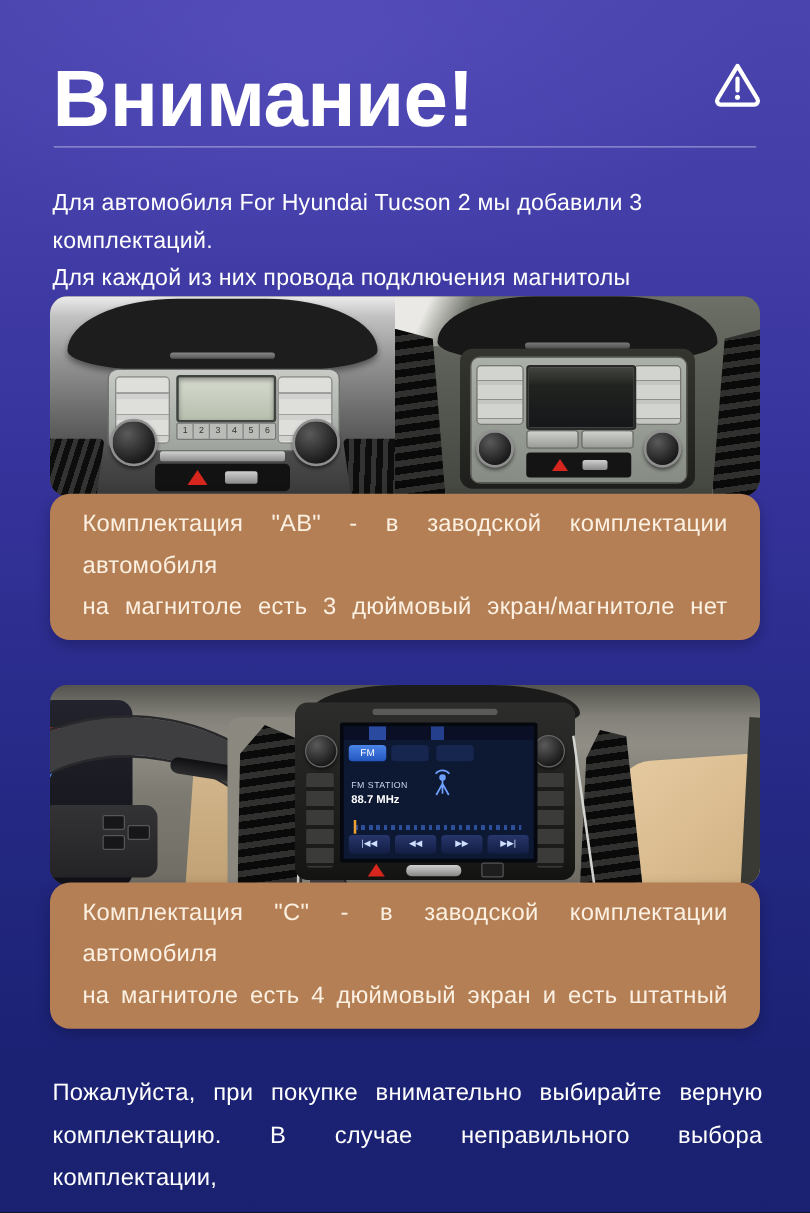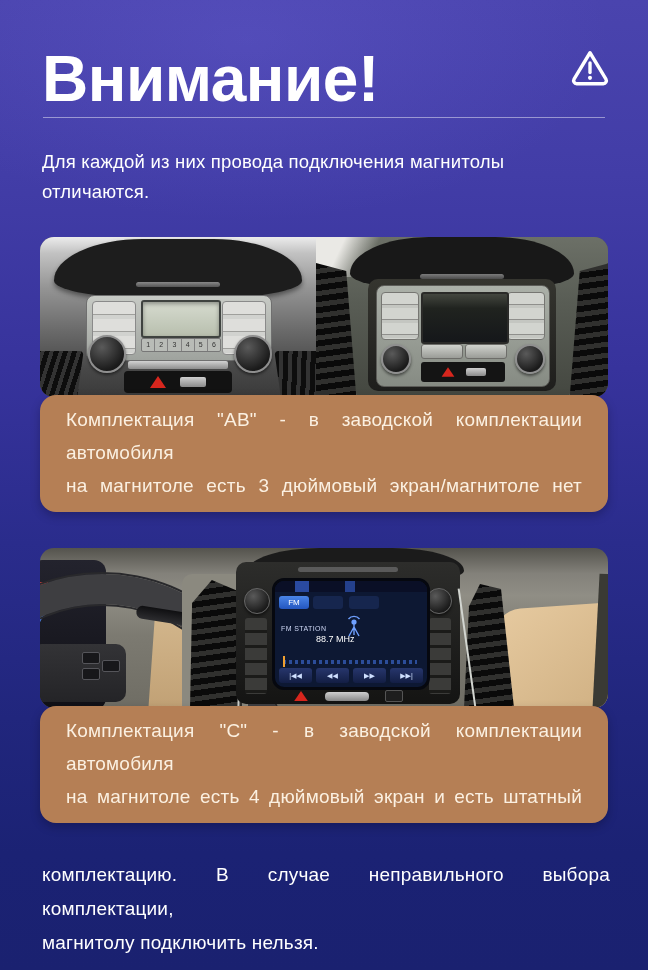--- a/index.html
+++ b/index.html
@@ -81,27 +81,27 @@
   .p2 .stalk{left:96px;top:62px;width:66px;height:13px;background:linear-gradient(#0f0f11,#2d2d30);border-radius:7px;transform:rotate(9deg);}
   .p2 .ventsurL{left:142px;top:26px;width:66px;height:134px;background:#8b897f;border-radius:10px 10px 0 0;}
   .p2 .ventL2{left:150px;top:32px;width:52px;height:128px;clip-path:polygon(42% 0,100% 10%,100% 100%,0 100%,4% 18%);}
   .p2 .chromeL{left:199px;top:36px;width:2px;height:124px;background:#cdd0cb;transform:rotate(1.5deg);}
   .p2 .brow2{left:208px;top:0;width:216px;height:34px;background:#1b1b1b;border-radius:50% 50% 40% 40%/100% 100% 50% 50%;}
   .p2 .hu{left:196px;top:14px;width:224px;height:142px;background:linear-gradient(#2d2d2b,#141413);border-radius:10px;}
   .p2 .hu .cdslot{left:62px;top:5px;width:100px;height:5px;background:#5a5a5a;border-radius:3px;}
   .p2 .hu .knob{width:24px;height:24px;top:26px;border-width:1px;border-color:#666;}
   .p2 .hu .bcol{top:56px;width:22px;height:76px;border-radius:3px;
     background:repeating-linear-gradient(180deg,#3b3b39 0 12px,#1b1b19 12px 15px);}
-  .p2 .scr{left:36px;top:16px;width:152px;height:106px;background:#0d1833;border:3px solid #06080f;border-radius:12px;overflow:hidden;}
+  .p2 .scr{left:36px;top:16px;width:152px;height:106px;background:#0d1833;border:3px solid #06080f;border-radius:2px;overflow:hidden;}
   .p2 .scr .sbar{left:0;top:0;width:100%;height:11px;background:#0a0f26;
     background-image:linear-gradient(90deg,transparent 20px,#2a4aa0 20px 34px,transparent 34px 70px,#24408c 70px 80px,transparent 80px);}
   .p2 .scr .fmbtn{left:4px;top:15px;width:30px;height:13px;background:linear-gradient(#4a85e8,#2356c0);border-radius:3px;font-size:8px;line-height:13px;text-align:center;color:#fff;}
   .p2 .scr .tab{top:15px;width:30px;height:13px;background:#16264e;border-radius:3px;}
   .p2 .scr .stn{left:6px;top:44px;font-size:7px;color:#ccd5f2;letter-spacing:.4px;}
-  .p2 .scr .freq{left:6px;top:53px;font-size:9px;font-weight:normal;color:#fff;margin-left:35px;}
+  .p2 .scr .freq{left:6px;top:53px;font-size:9px;font-weight:bold;color:#fff;}
   .p2 .scr .scale{left:8px;top:79px;width:134px;height:4px;background:repeating-linear-gradient(90deg,#2c4d9a 0 3px,transparent 3px 6px);}
   .p2 .scr .tick{left:8px;top:75px;width:2px;height:11px;background:#f0a030;}
   .p2 .scr .tp{left:4px;bottom:4px;width:144px;display:flex;gap:4px;}
   .p2 .scr .tp span{flex:1;height:15px;background:linear-gradient(#27366c,#131e44);border-radius:3px;color:#cfe0ff;font-size:7px;line-height:15px;text-align:center;}
   .p2 .hrow{left:36px;top:127px;width:152px;height:14px;display:flex;align-items:center;gap:16px;justify-content:center;}
   .p2 .hrow .redtri{transform:scale(.85);}
   .p2 .hrow .cds{width:44px;height:9px;background:linear-gradient(#cfcfcf,#888);border-radius:4px;}
   .p2 .hrow .blk{width:16px;height:10px;background:#1e1e1e;border:1px solid #555;border-radius:2px;}
   .p2 .beigeR{left:456px;top:58px;width:126px;height:112px;background:linear-gradient(145deg,#e6caa0,#ceae80);border-radius:28px 6px 0 0;transform:rotate(-4deg);}
   .p2 .ventR2{left:424px;top:36px;width:50px;height:124px;clip-path:polygon(32% 0,74% 4%,100% 100%,0 100%,10% 18%);}
@@ -117,20 +117,21 @@
 
   <svg class="warn" viewBox="0 0 56 56">
     <path d="M28 7 L51.5 46 a4.4 4.4 0 0 1 -3.8 6.6 H8.3 a4.4 4.4 0 0 1 -3.8 -6.6 Z" fill="none" stroke="#ffffff" stroke-width="5" stroke-linejoin="round"></path>
     <line x1="28" y1="22" x2="28" y2="36" stroke="#ffffff" stroke-width="5" stroke-linecap="round"></line>
     <circle cx="28" cy="44" r="3" fill="#ffffff"></circle>
   </svg>
 
   <div class="divider"></div>
 
   <div class="intro">
+    <div>Для автомобиля For Hyundai Tucson 2 мы добавили 3 комплектаций.</div>
     <div>Для каждой из них провода подключения магнитолы отличаются.</div>
   </div>
 
   <div class="card card1">
     <div class="photos">
 
       <div class="p1l">
         <div class="abs brow"></div>
         <div class="abs slot"></div>
         <div class="abs ventL slats-d"></div>
@@ -246,17 +247,18 @@
       <div class="abs darkR"></div>
     </div>
 
     <div class="caption">
       <div class="jline">Комплектация "C" - в заводской комплектации автомобиля</div>
       <div class="jline">на магнитоле есть 4 дюймовый экран и есть штатный</div>
     </div>
   </div>
 
   <div class="footer">
+    <div class="jline">Пожалуйста, при покупке внимательно выбирайте верную</div>
     <div class="jline">комплектацию. В случае неправильного выбора комплектации,</div>
     <div>магнитолу подключить нельзя.</div>
   </div>
 
 </div>
 
 </body></html>

